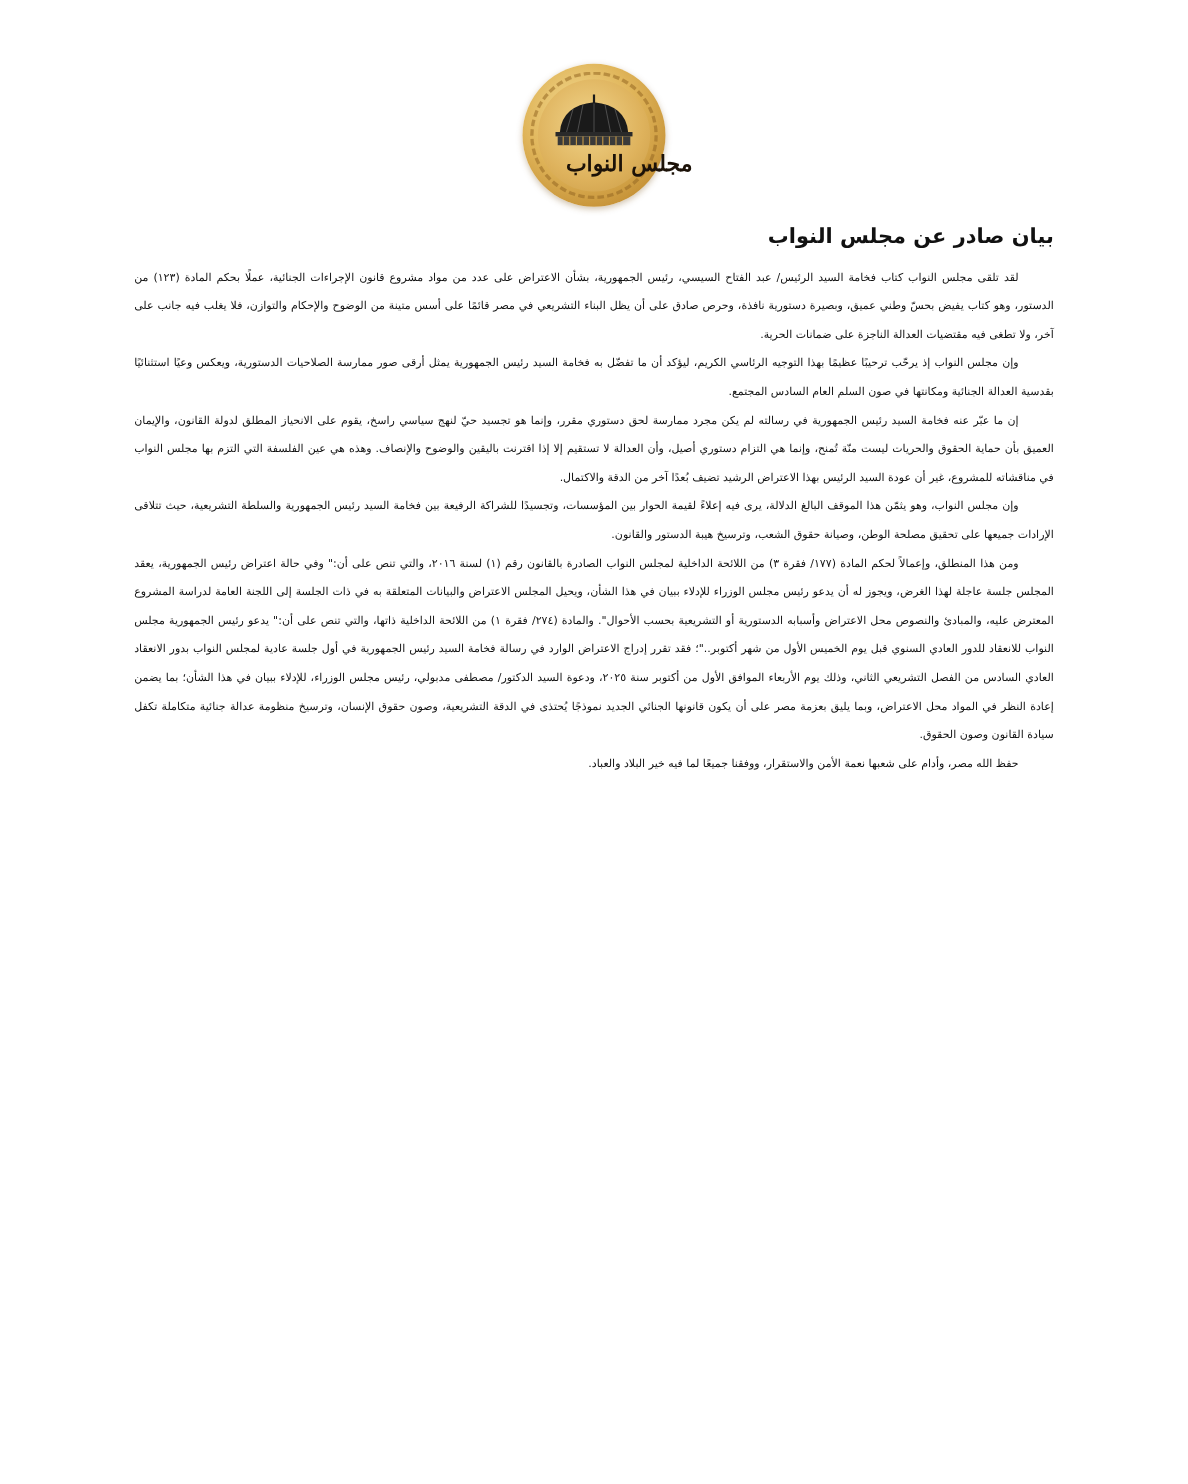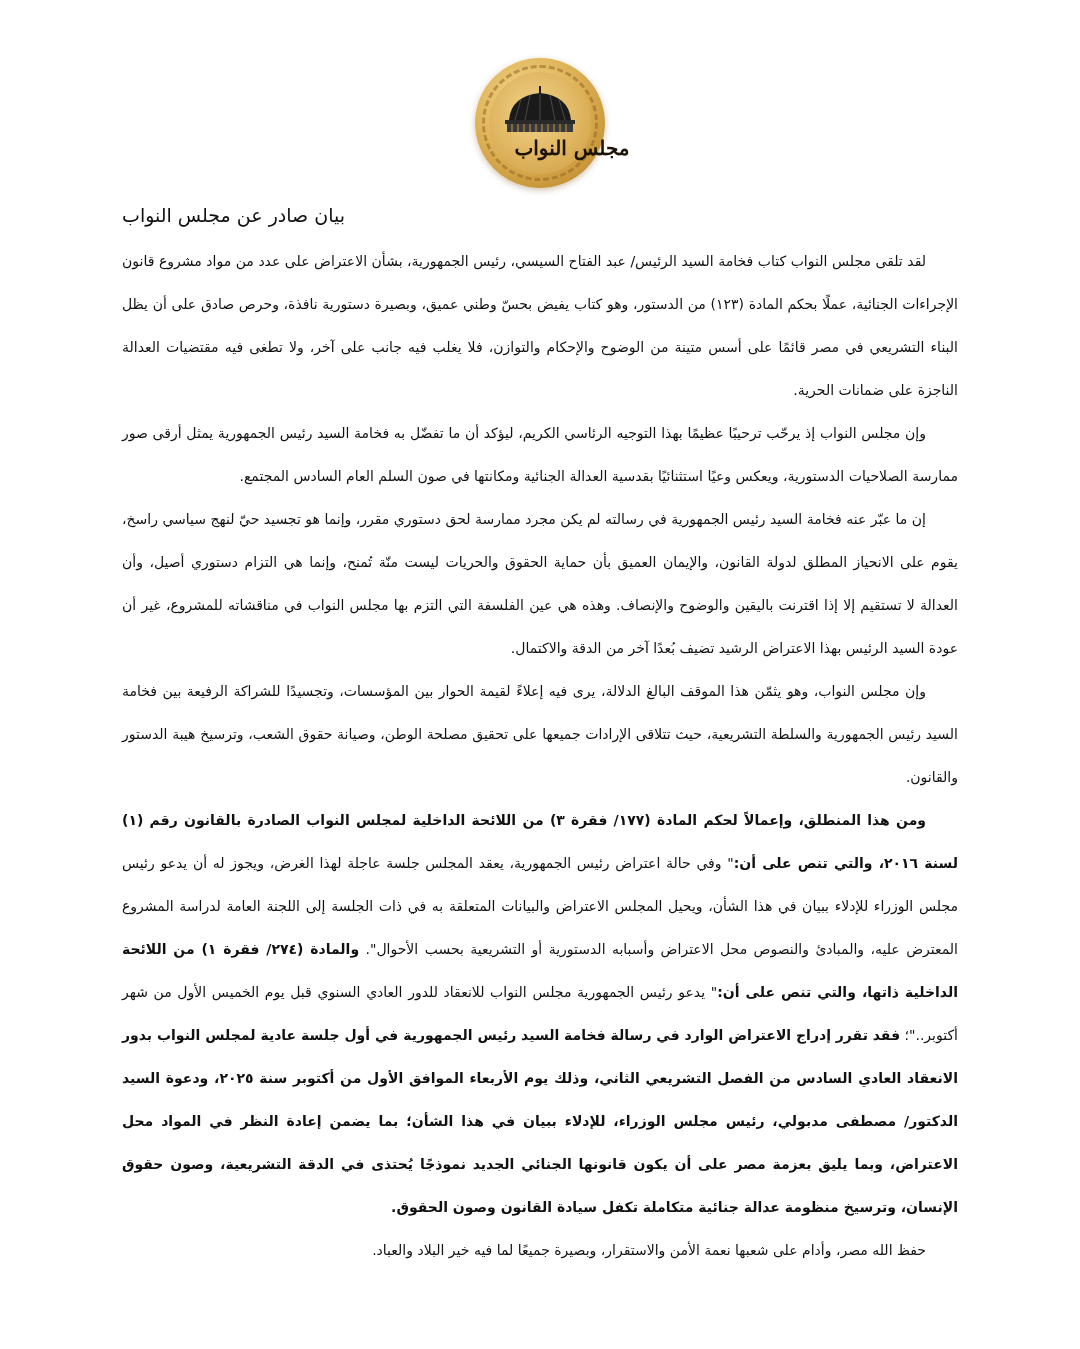--- a/index.html
+++ b/index.html
@@ -10,24 +10,24 @@
     background: radial-gradient(circle at 40% 35%, #f4dd96 0%, #e0b55a 45%, #c8953a 75%, #a87a2a 100%);
     box-shadow: 0 2px 6px rgba(120,80,20,0.35); position: relative; }
   .logo-ring { position: absolute; left: 7px; top: 7px; width: 116px; height: 116px; border-radius: 50%;
     border: 3px dashed rgba(150,105,35,0.55); box-sizing: border-box; }
   .logo-inner { position: absolute; left: 14px; top: 14px; width: 102px; height: 102px; border-radius: 50%;
     background: radial-gradient(circle at 45% 40%, #f1d48a 0%, #deb25c 60%, #c99a45 100%); }
   .logo-dome { position: absolute; left: 0; top: 0; }
   .logo-text { position: absolute; left: 0; width: 130px; top: 78px; text-align: center;
     font-family: "DejaVu Serif", serif; font-size: 20px; font-weight: bold; color: #1c1208; margin-left: 32px; }
   .doc { position: absolute; left: 122px; right: 122px; top: 200px; direction: rtl; text-align: justify; }
-  .title { text-align: left; font-size: 19px; font-weight: normal; margin: 0 0 10px 0; line-height: 30px; }
-  .para { font-size: 14px; line-height: 43px; margin: 0; text-align: justify; text-align-last: right; }
+  .title { text-align: right; font-size: 19px; font-weight: bold; margin: 0 0 10px 0; line-height: 30px; }
+  .para { font-size: 10px; line-height: 26px; margin: 0; text-align: justify; text-align-last: right; }
   .indent { text-indent: 32px; }
-  .b { font-weight: bold; }
+  .b { font-weight: normal; }
 </style>
 </head>
 <body>
 
 <div class="logo-wrap">
   <div class="logo-coin">
     <div class="logo-ring"></div>
     <div class="logo-inner"></div>
     <svg class="logo-dome" width="130" height="130" viewBox="0 0 130 130">
       <line x1="65" y1="28" x2="65" y2="36" stroke="#1a1a1a" stroke-width="2"></line>
@@ -59,15 +59,15 @@
 </div>
 
 <div class="doc">
   <h1 class="title">بيان صادر عن مجلس النواب</h1>
   <div id="paras">
       <p class="para indent" style="margin-top: 0px;"><span>لقد تلقى مجلس النواب كتاب فخامة السيد الرئيس/ عبد الفتاح السيسي، رئيس الجمهورية، بشأن الاعتراض على عدد من مواد مشروع قانون الإجراءات الجنائية، عملًا بحكم المادة (١٢٣) من الدستور، وهو كتاب يفيض بحسّ وطني عميق، وبصيرة دستورية نافذة، وحرص صادق على أن يظل البناء التشريعي في مصر قائمًا على أسس متينة من الوضوح والإحكام والتوازن، فلا يغلب فيه جانب على آخر، ولا تطغى فيه مقتضيات العدالة الناجزة على ضمانات الحرية.</span></p>
       <p class="para indent"><span>وإن مجلس النواب إذ يرحّب ترحيبًا عظيمًا بهذا التوجيه الرئاسي الكريم، ليؤكد أن ما تفضّل به فخامة السيد رئيس الجمهورية يمثل أرقى صور ممارسة الصلاحيات الدستورية، ويعكس وعيًا استثنائيًا بقدسية العدالة الجنائية ومكانتها في صون السلم العام السادس المجتمع.</span></p>
       <p class="para indent"><span>إن ما عبّر عنه فخامة السيد رئيس الجمهورية في رسالته لم يكن مجرد ممارسة لحق دستوري مقرر، وإنما هو تجسيد حيّ لنهج سياسي راسخ، يقوم على الانحياز المطلق لدولة القانون، والإيمان العميق بأن حماية الحقوق والحريات ليست منّة تُمنح، وإنما هي التزام دستوري أصيل، وأن العدالة لا تستقيم إلا إذا اقترنت باليقين والوضوح والإنصاف. وهذه هي عين الفلسفة التي التزم بها مجلس النواب في مناقشاته للمشروع، غير أن عودة السيد الرئيس بهذا الاعتراض الرشيد تضيف بُعدًا آخر من الدقة والاكتمال.</span></p>
       <p class="para indent"><span>وإن مجلس النواب، وهو يثمّن هذا الموقف البالغ الدلالة، يرى فيه إعلاءً لقيمة الحوار بين المؤسسات، وتجسيدًا للشراكة الرفيعة بين فخامة السيد رئيس الجمهورية والسلطة التشريعية، حيث تتلاقى الإرادات جميعها على تحقيق مصلحة الوطن، وصيانة حقوق الشعب، وترسيخ هيبة الدستور والقانون.</span></p>
       <p class="para indent"><span class="b">ومن هذا المنطلق، وإعمالاً لحكم المادة (١٧٧/ فقرة ٣) من اللائحة الداخلية لمجلس النواب الصادرة بالقانون رقم (١) لسنة ٢٠١٦، والتي تنص على أن:</span><span>" وفي حالة اعتراض رئيس الجمهورية، يعقد المجلس جلسة عاجلة لهذا الغرض، ويجوز له أن يدعو رئيس مجلس الوزراء للإدلاء ببيان في هذا الشأن، ويحيل المجلس الاعتراض والبيانات المتعلقة به في ذات الجلسة إلى اللجنة العامة لدراسة المشروع المعترض عليه، والمبادئ والنصوص محل الاعتراض وأسبابه الدستورية أو التشريعية بحسب الأحوال". </span><span class="b">والمادة (٢٧٤/ فقرة ١) من اللائحة الداخلية ذاتها، والتي تنص على أن:</span><span>" يدعو رئيس الجمهورية مجلس النواب للانعقاد للدور العادي السنوي قبل يوم الخميس الأول من شهر أكتوبر.."؛ </span><span class="b">فقد تقرر إدراج الاعتراض الوارد في رسالة فخامة السيد رئيس الجمهورية في أول جلسة عادية لمجلس النواب بدور الانعقاد العادي السادس من الفصل التشريعي الثاني، وذلك يوم الأربعاء الموافق الأول من أكتوبر سنة ٢٠٢٥، ودعوة السيد الدكتور/ مصطفى مدبولي، رئيس مجلس الوزراء، للإدلاء ببيان في هذا الشأن؛ بما يضمن إعادة النظر في المواد محل الاعتراض، وبما يليق بعزمة مصر على أن يكون قانونها الجنائي الجديد نموذجًا يُحتذى في الدقة التشريعية، وصون حقوق الإنسان، وترسيخ منظومة عدالة جنائية متكاملة تكفل سيادة القانون وصون الحقوق.</span></p>
-      <p class="para indent"><span>حفظ الله مصر، وأدام على شعبها نعمة الأمن والاستقرار، وبصيرة جميعًا لما فيه خير البلاد والعباد.</span></p>
+      <p class="para indent"><span>حفظ الله مصر، وأدام على شعبها نعمة الأمن والاستقرار، ووفقنا جميعًا لما فيه خير البلاد والعباد.</span></p>
     </div>
 </div>
 
 </body></html>

